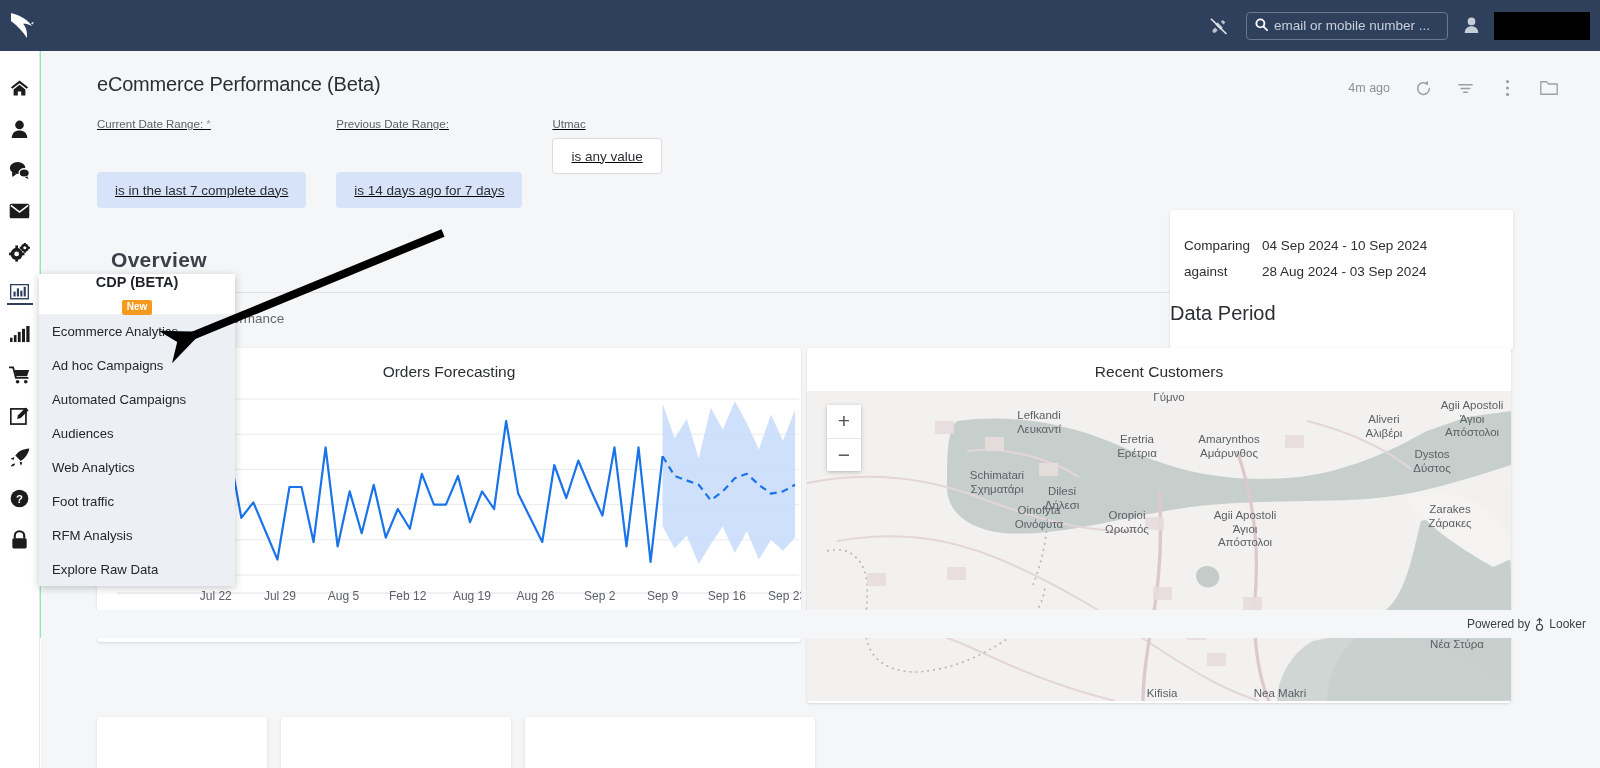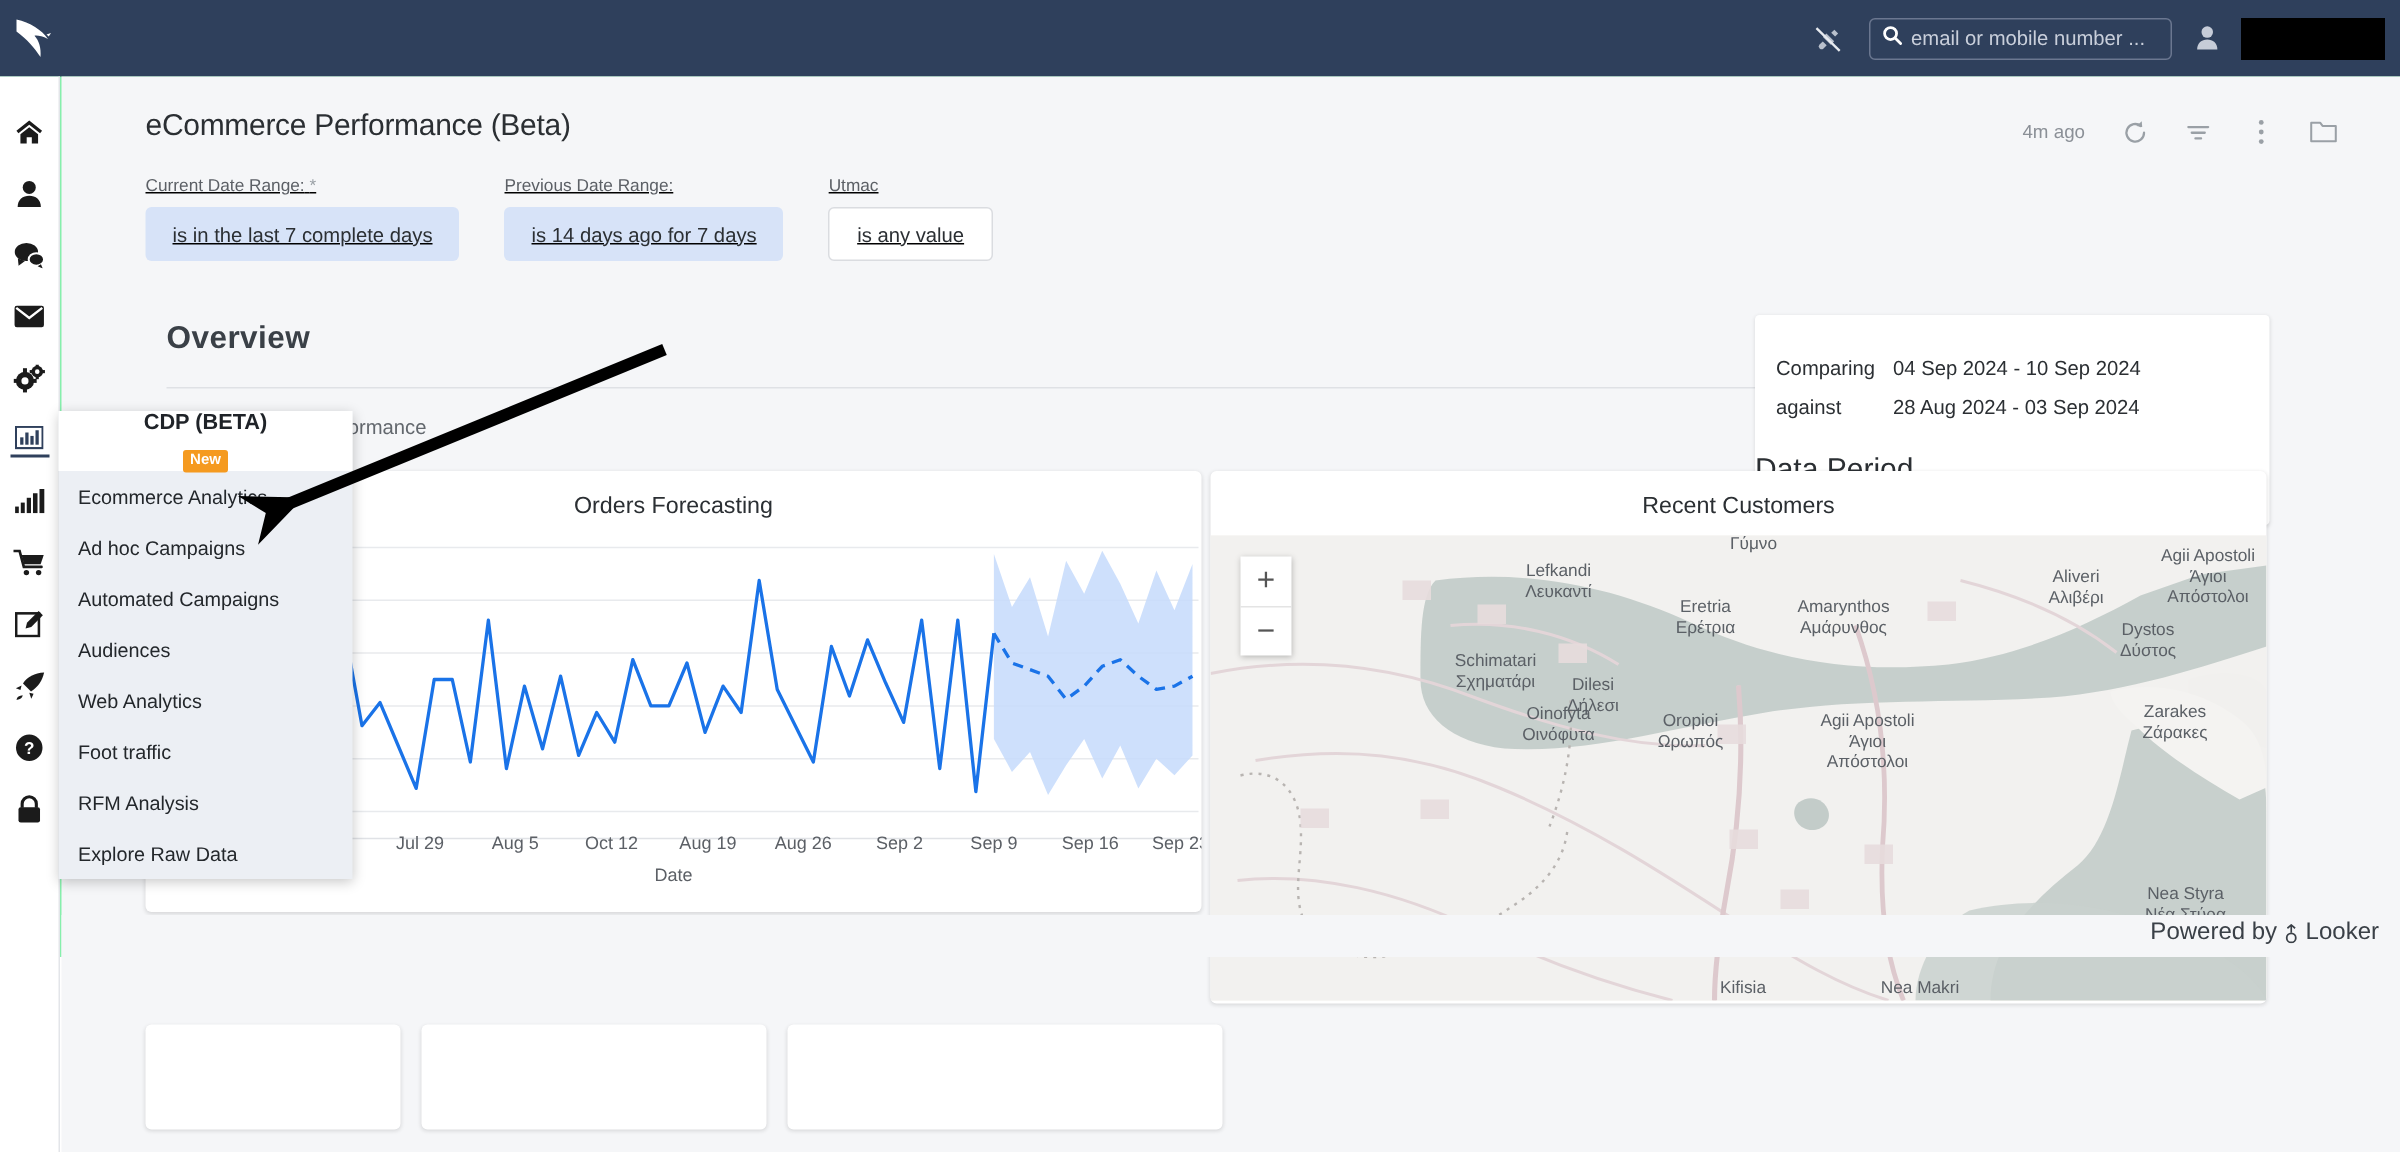--- a/index.html
+++ b/index.html
@@ -57,21 +57,21 @@
 
   
   .filters { display: flex; gap: 30px; padding: 22px 0 0 56px; text-decoration: underline; }
   .filter-col { display: flex; flex-direction: column; }
   .filter-label { font-size: 11.5px; color: #5c6066; margin-bottom: 8px; }
   .filter-label .req { color: #9aa0a6; }
   .filter-pill {
     height: 36px; border-radius: 4px; display:flex; align-items:center; justify-content:center;
     font-size: 13.5px; color: #2b2f33; padding: 0 18px; cursor: pointer; white-space: nowrap;
   }
-  .filter-pill.blue { background: #d7e3f8; }
+  .filter-pill.blue { background: #d7e3f8; margin-top: 34px; }
   .filter-pill.plain { background: #ffffff; border: 1px solid #dadce0; }
 
   
   .overview-wrap { padding: 40px 0 0 70px; position: relative; }
   .overview-title { font-size: 21px; font-weight: 700; color: #3a4047; letter-spacing: 0.3px; }
   .overview-rule { margin: 20px 0 0 0; width: 1075px; height: 1px; background: #dfe1e5; }
   .overview-sub { margin-top: 18px; font-size: 13.5px; color: #63686e; }
 
   
   .compare-card {
@@ -132,21 +132,21 @@
   .menu-item {
     height: 34px; display: flex; align-items: center; padding: 0 13px;
     font-size: 13.2px; color: #23272b; cursor: pointer;
   }
 
   
   .anno { position: absolute; left: 0; top: 0; width: 1600px; height: 768px; pointer-events: none; z-index: 60; }
 
   
   .powered {
-    position: absolute; right: 14px; bottom: 7px; font-size: 16px; color: #3a4047;
+    position: absolute; right: 14px; bottom: 7px; font-size: 12px; color: #3a4047;
     display: flex; align-items: center; gap: 4px; z-index: 30;
   }
   .looker-footer-bg {
     position: absolute; left: 41px; bottom: 0; width: 1559px; height: 28px;
     background: #f5f6f8; z-index: 25;
   }
 </style>
 </head>
 <body>
 
@@ -380,21 +380,21 @@
               <line x1="20" x2="702" y1="184" y2="184" stroke="#e8eaed" stroke-width="1"></line>
               <path d="M565.6 12.400000000000006 L577.6363636363636 47.599999999999994 L589.6727272727272 27.80000000000001 L601.709090909091 67.4 L613.7454545454545 16.80000000000001 L625.7818181818182 38.80000000000001 L637.8181818181819 10.199999999999989 L649.8545454545455 32.19999999999999 L661.8909090909091 58.599999999999994 L673.9272727272727 23.400000000000006 L685.9636363636364 49.80000000000001 L698 19 L698 146.6 L685.9636363636364 159.8 L673.9272727272727 148.8 L661.8909090909091 168.6 L649.8545454545455 140 L637.8181818181819 162 L625.7818181818182 135.6 L613.7454545454545 153.2 L601.709090909091 173 L589.6727272727272 144.4 L577.6363636363636 157.6 L565.6 135.6 Z" fill="#c6dafb" opacity="0.85"></path>
               <path d="M36 118 L48.03636363636364 157.6 L60.07272727272728 87.19999999999999 L72.10909090909091 148.8 L84.14545454545456 107 L96.18181818181819 135.6 L108.21818181818182 78.4 L120.25454545454545 144.4 L132.2909090909091 60.80000000000001 L144.3272727272727 126.8 L156.36363636363637 111.4 L168.4 140 L180.43636363636364 168.6 L192.47272727272727 96 L204.5090909090909 96 L216.54545454545453 151 L228.5818181818182 56.400000000000006 L240.61818181818182 155.4 L252.65454545454546 100.4 L264.6909090909091 142.2 L276.72727272727275 93.80000000000001 L288.76363636363635 146.6 L300.8 118 L312.8363636363636 137.8 L324.8727272727273 82.80000000000001 L336.90909090909093 113.6 L348.94545454545454 113.6 L360.9818181818182 85 L373.0181818181818 131.2 L385.05454545454546 100.4 L397.09090909090907 118 L409.1272727272727 30 L421.1636363636364 102.6 L433.2 126.8 L445.23636363636365 151 L457.27272727272725 74 L469.3090909090909 107 L481.3454545454546 69.6 L493.3818181818182 98.2 L505.41818181818184 124.6 L517.4545454545455 56.400000000000006 L529.4909090909091 155.4 L541.5272727272727 56.400000000000006 L553.5636363636364 170.8 L565.6 65.19999999999999" fill="none" stroke="#1a73e8" stroke-width="2.2" stroke-linejoin="round"></path>
               <path d="M565.6 65.19999999999999 L577.6363636363636 85 L589.6727272727272 89.4 L601.709090909091 93.80000000000001 L613.7454545454545 109.2 L625.7818181818182 100.4 L637.8181818181819 87.19999999999999 L649.8545454545455 82.80000000000001 L661.8909090909091 93.80000000000001 L673.9272727272727 102.6 L685.9636363636364 100.4 L698 93.80000000000001" fill="none" stroke="#1a73e8" stroke-width="2.2" stroke-linejoin="round" stroke-dasharray="7 5"></path>
               <line x1="20" x2="702" y1="202" y2="202" stroke="#e0e2e6" stroke-width="1"></line>
             </svg>
           <div id="xticks">
               <div class="xtick" style="left: 118.75px;">Jul 22</div>
               <div class="xtick" style="left: 182.964px;">Jul 29</div>
               <div class="xtick" style="left: 246.516px;">Aug 5</div>
-              <div class="xtick" style="left: 310.73px;">Oct 12</div>
+              <div class="xtick" style="left: 310.73px;">Feb 12</div>
               <div class="xtick" style="left: 374.944px;">Aug 19</div>
               <div class="xtick" style="left: 438.496px;">Aug 26</div>
               <div class="xtick" style="left: 502.71px;">Sep 2</div>
               <div class="xtick" style="left: 565.6px;">Sep 9</div>
               <div class="xtick" style="left: 629.814px;">Sep 16</div>
               <div class="xtick" style="left: 690.056px;">Sep 23</div>
             </div>
           <div class="axis-label">Date</div>
         </div>
       </div>

